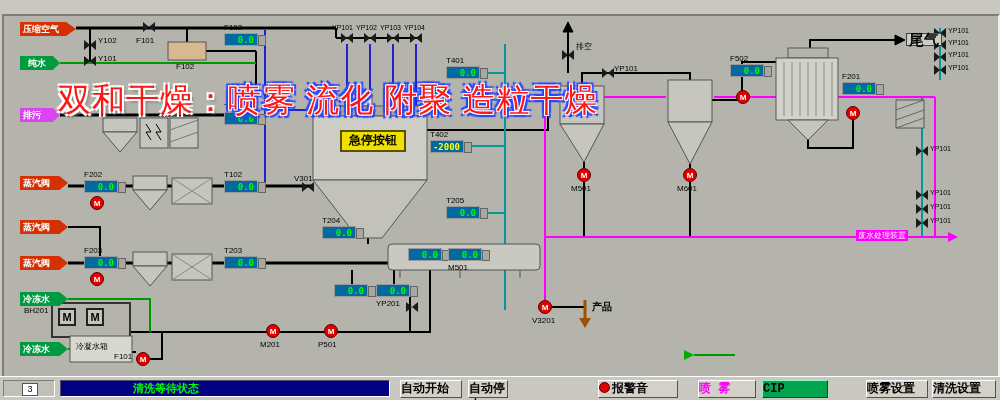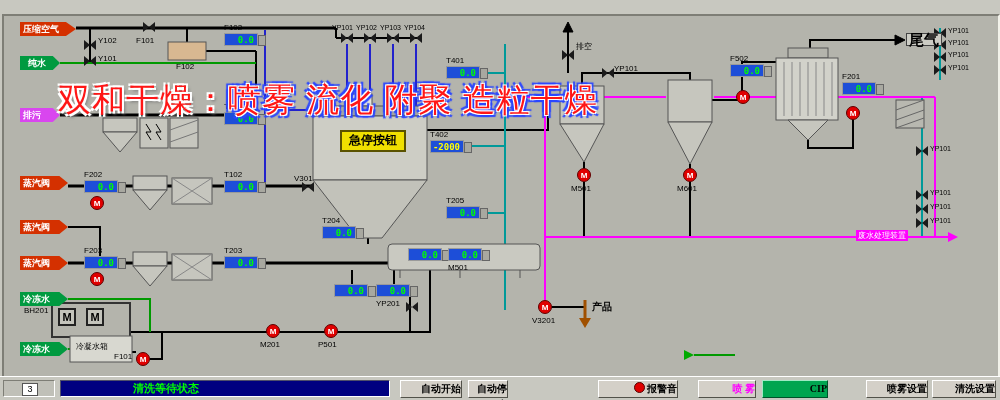--- a/index.html
+++ b/index.html
@@ -13,21 +13,21 @@
   
   .frame{position:absolute;left:2px;top:14px;width:994px;height:360px;background:#b4b4ac;
          border:2px solid;border-color:#7e7e76 #f2f2ea #f2f2ea #7e7e76;z-index:0;}
   svg.diagram{position:absolute;left:0;top:0;z-index:1;}
   #overlay{position:absolute;left:0;top:0;width:1000px;height:400px;z-index:4;}
   
   .src{position:absolute;height:14px;line-height:14px;font-size:9px;font-weight:bold;color:#fff;
        padding-left:3px;box-sizing:border-box;
        clip-path:polygon(0 0,82% 0,100% 50%,82% 100%,0 100%);}
   .vwrap{position:absolute;}
-  .vbox{position:relative;width:34px;height:13px;line-height:13px;background:#1d4ed8;color:#00ff00;
+  .vbox{position:relative;width:34px;height:13px;line-height:13px;background:#0369a1;color:#00ff00;
         font-family:"DejaVu Sans Mono",monospace;font-size:9px;font-weight:bold;text-align:right;
         padding-right:3px;box-sizing:border-box;border:1px solid #9a9a9a;}
   .vbox::after{content:"";position:absolute;left:33px;top:1px;width:6px;height:9px;background:#a8a8a0;border:1px solid #666;}
   .vlabel{position:absolute;top:-10px;left:0;font-size:8px;line-height:10px;white-space:nowrap;color:#000;}
   .vlabel.below{top:15px;}
   .pump{position:absolute;width:14px;height:14px;border-radius:50%;background:#e00000;border:1px solid #5e0000;
         color:#fff;font-size:8px;font-weight:bold;text-align:center;line-height:13px;box-sizing:border-box;}
   .plabel{position:absolute;font-size:8px;line-height:9px;white-space:nowrap;}
   .valve{position:absolute;width:12px;height:10px;}
   .valve::before{content:"";position:absolute;left:0;top:0;border-top:5px solid transparent;border-bottom:5px solid transparent;border-left:6px solid #1a1a1a;}
@@ -56,22 +56,22 @@
              border-top:1px solid #fff;z-index:6;}
   .pagebox{position:absolute;left:3px;top:3px;width:52px;height:17px;box-sizing:border-box;
            border:1px solid;border-color:#7e7e76 #fff #fff #7e7e76;background:#c0c0b8;}
   .pagebox span{position:absolute;left:18px;top:2px;width:14px;height:11px;background:#fff;border:1px solid #555;
                 font-size:9px;line-height:11px;text-align:center;}
   .marquee{position:absolute;left:60px;top:3px;width:330px;height:17px;background:#000080;
            border:1px solid;border-color:#50506a #fff #fff #50506a;box-sizing:border-box;
            color:#00ff00;font-size:11px;font-weight:bold;line-height:15px;padding-left:72px;}
   .btn{position:absolute;top:3px;height:18px;background:#d4d0c8;box-sizing:border-box;
        border:1px solid;border-color:#fff #52524a #52524a #fff;
-       font-size:10px;font-weight:bold;text-align:right;line-height:16px;cursor:default;
-       font-family:Liberation Serif, serif;padding:0;}
+       font-size:12px;font-weight:bold;text-align:left;line-height:16px;cursor:default;
+       font-family:Liberation Mono, monospace;padding:0;}
   .alarm-dot{display:inline-block;width:9px;height:9px;border-radius:50%;background:#e00000;
              border:1px solid #500;vertical-align:-1px;margin-right:2px;}
 </style>
 </head>
 <body>
 
 <div id="page">
 
 
   <div class="frame"></div>

